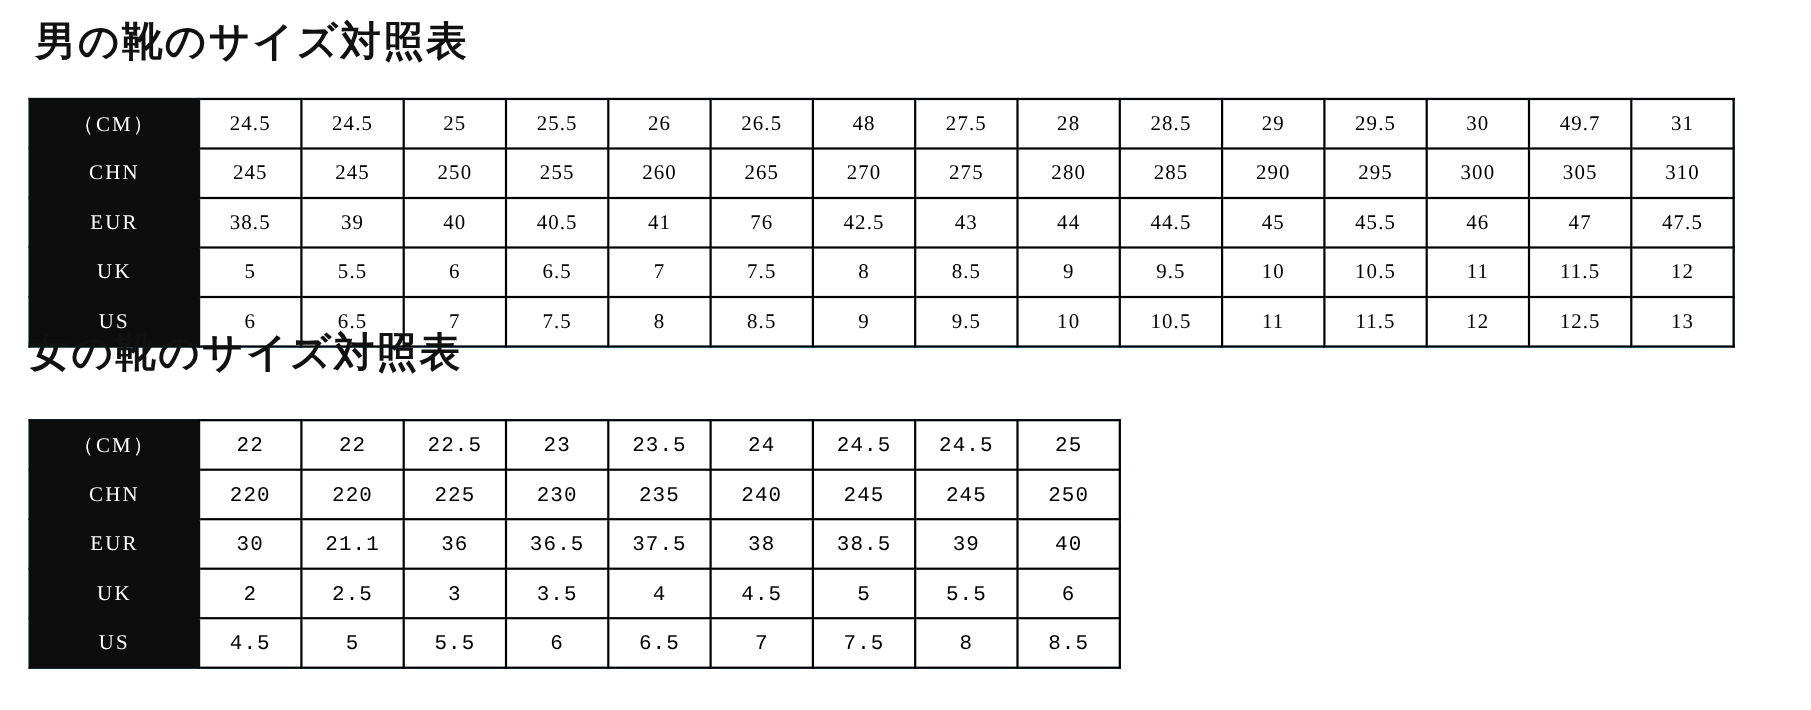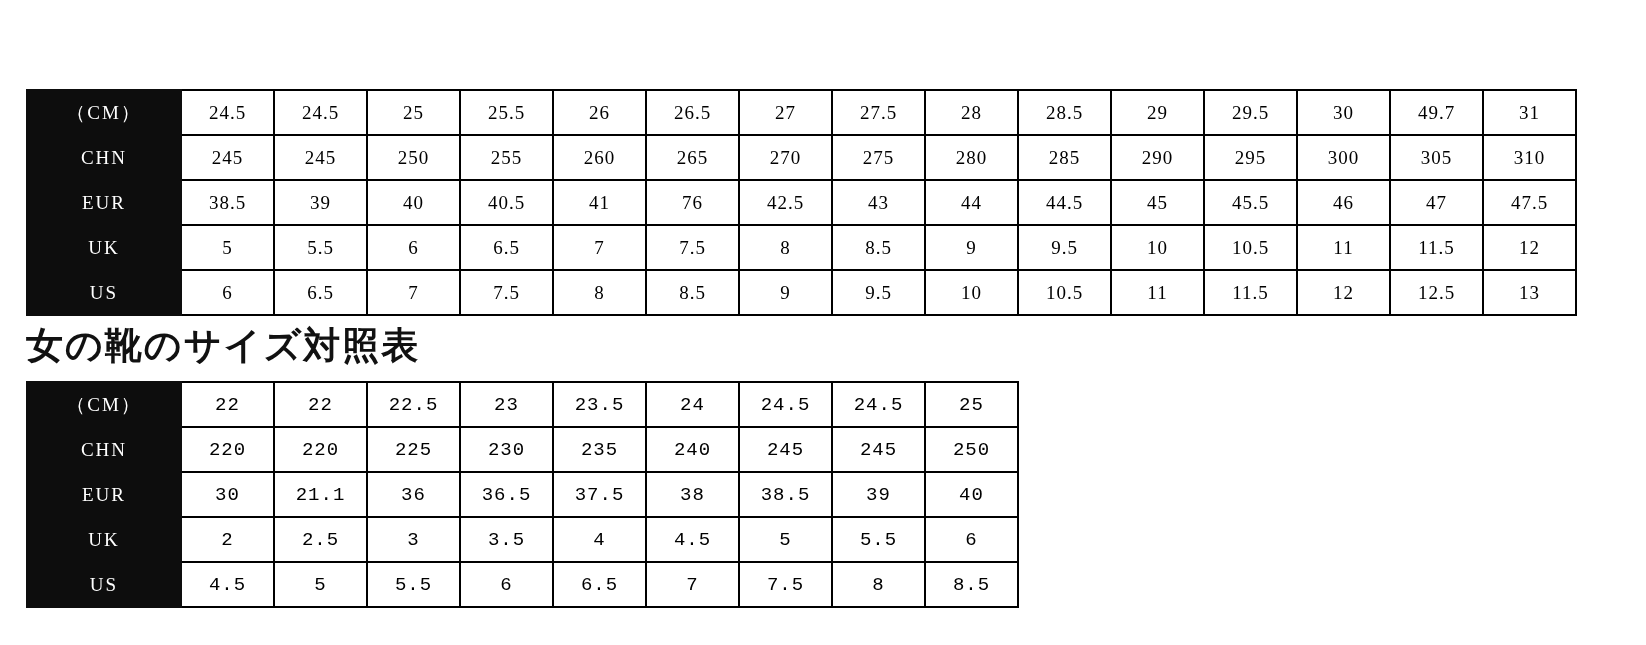--- a/index.html
+++ b/index.html
@@ -30,21 +30,21 @@
   #title-men {
     position: absolute;
     left: 32px;
     top: 15px;
     font-size: 37px;
     line-height: 46px;
   }
   #title-women {
     position: absolute;
     left: 26px;
-    top: 323px;
+    top: 298px;
     font-size: 37px;
     line-height: 46px;
   }
   table.size-table {
     position: absolute;
     border-collapse: collapse;
     table-layout: fixed;
     background: #0ea5e9;
   }
   table.size-table td {
@@ -77,32 +77,33 @@
     top: 381px;
   }
   #table-women td.rowhead { width: 152px; }
   #table-women td.cell { width: 91px; font-family: Liberation Mono, monospace; }
 </style>
 </head>
 <body>
 
 <div class="page">
 
+  <div class="section-title" id="title-men">男の靴のサイズ対照表</div>
 
   <table class="size-table" id="table-men">
     <tbody>
       <tr>
         <td class="rowhead">（CM）</td>
         <td class="cell">24.5</td>
         <td class="cell">24.5</td>
         <td class="cell">25</td>
         <td class="cell">25.5</td>
         <td class="cell">26</td>
         <td class="cell">26.5</td>
-        <td class="cell">27</td>
+        <td class="cell">48</td>
         <td class="cell">27.5</td>
         <td class="cell">28</td>
         <td class="cell">28.5</td>
         <td class="cell">29</td>
         <td class="cell">29.5</td>
         <td class="cell">30</td>
         <td class="cell">49.7</td>
         <td class="cell">31</td>
       </tr>
       <tr>

